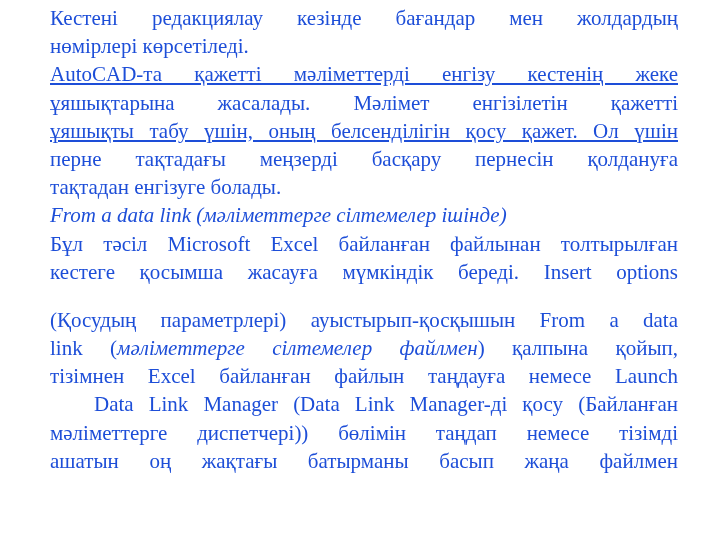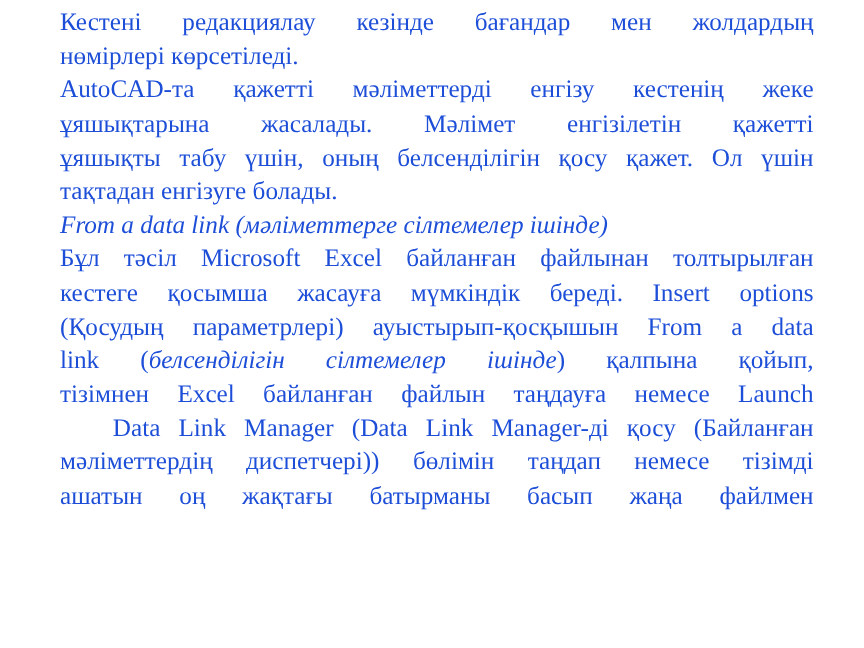--- a/index.html
+++ b/index.html
@@ -28,31 +28,32 @@
 </style>
 </head>
 <body>
 
 <div class="page">
   <div>
     <span class="line" style="white-space: normal;">Кестені редакциялау кезінде бағандар мен жолдардың</span>
     <span class="line last">нөмірлері көрсетіледі.</span>
   </div>
   <div>
-    <span class="line" style="white-space: normal;">AutoCAD-та қажетті мәліметтерді енгізу кестенің жеке</span>
+    <span class="line" style="white-space: normal; text-decoration: underline;">AutoCAD-та қажетті мәліметтерді енгізу кестенің жеке</span>
     <span class="line" style="white-space: normal;">ұяшықтарына жасалады. Мәлімет енгізілетін қажетті</span>
-    <span class="line" style="white-space: normal;">ұяшықты табу үшін, оның белсенділігін қосу қажет. Ол үшін</span>
+    <span class="line" style="white-space: normal; text-decoration: underline;">ұяшықты табу үшін, оның белсенділігін қосу қажет. Ол үшін</span>
+    <span class="line" style="white-space: normal;">перне тақтадағы меңзерді басқару пернесін қолдануға</span>
     <span class="line last">тақтадан енгізуге болады.</span>
   </div>
   <div>
     <span class="line last it">From a data link (мәліметтерге сілтемелер ішінде)</span>
   </div>
   <div>
     <span class="line" style="white-space: normal;">Бұл тәсіл Microsoft Excel байланған файлынан толтырылған</span>
     <span class="line" style="white-space: normal;">кестеге қосымша жасауға мүмкіндік береді. Insert options</span>
-    <span class="line" style="white-space: normal;">(Қосудың параметрлері) ауыстырып-қосқышын From a data</span>
-    <span class="line" style="white-space: normal;"><span>link (</span><span class="it">белсенділігін сілтемелер ішінде</span><span>) қалпына қойып,</span></span>
+    <span class="line" style="white-space: normal; margin-top: 20px;">(Қосудың параметрлері) ауыстырып-қосқышын From a data</span>
+    <span class="line" style="white-space: normal;"><span>link (</span><span class="it">мәліметтерге сілтемелер файлмен</span><span>) қалпына қойып,</span></span>
     <span class="line" style="white-space: normal;">тізімнен Excel байланған файлын таңдауға немесе Launch</span>
     <span class="line" style="white-space: normal; margin-left: 44px;">Data Link Manager (Data Link Manager-ді қосу (Байланған</span>
-    <span class="line" style="white-space: normal;">мәліметтердің диспетчері)) бөлімін таңдап немесе тізімді</span>
+    <span class="line" style="white-space: normal;">мәліметтерге диспетчері)) бөлімін таңдап немесе тізімді</span>
     <span class="line" style="white-space: normal;">ашатын оң жақтағы батырманы басып жаңа файлмен</span>
   </div>
 </div>
 
 </body></html>

